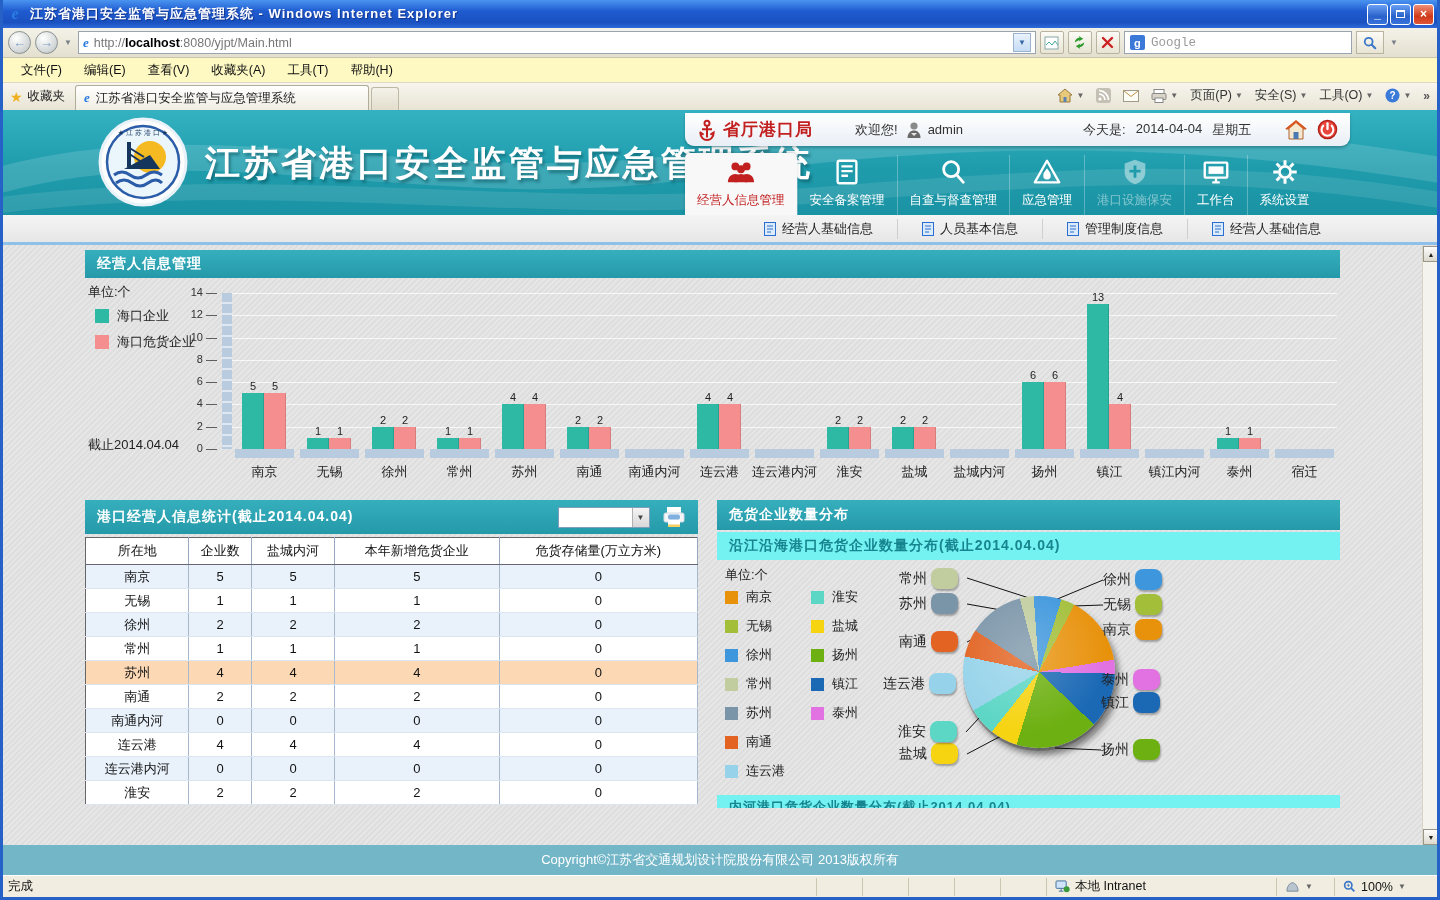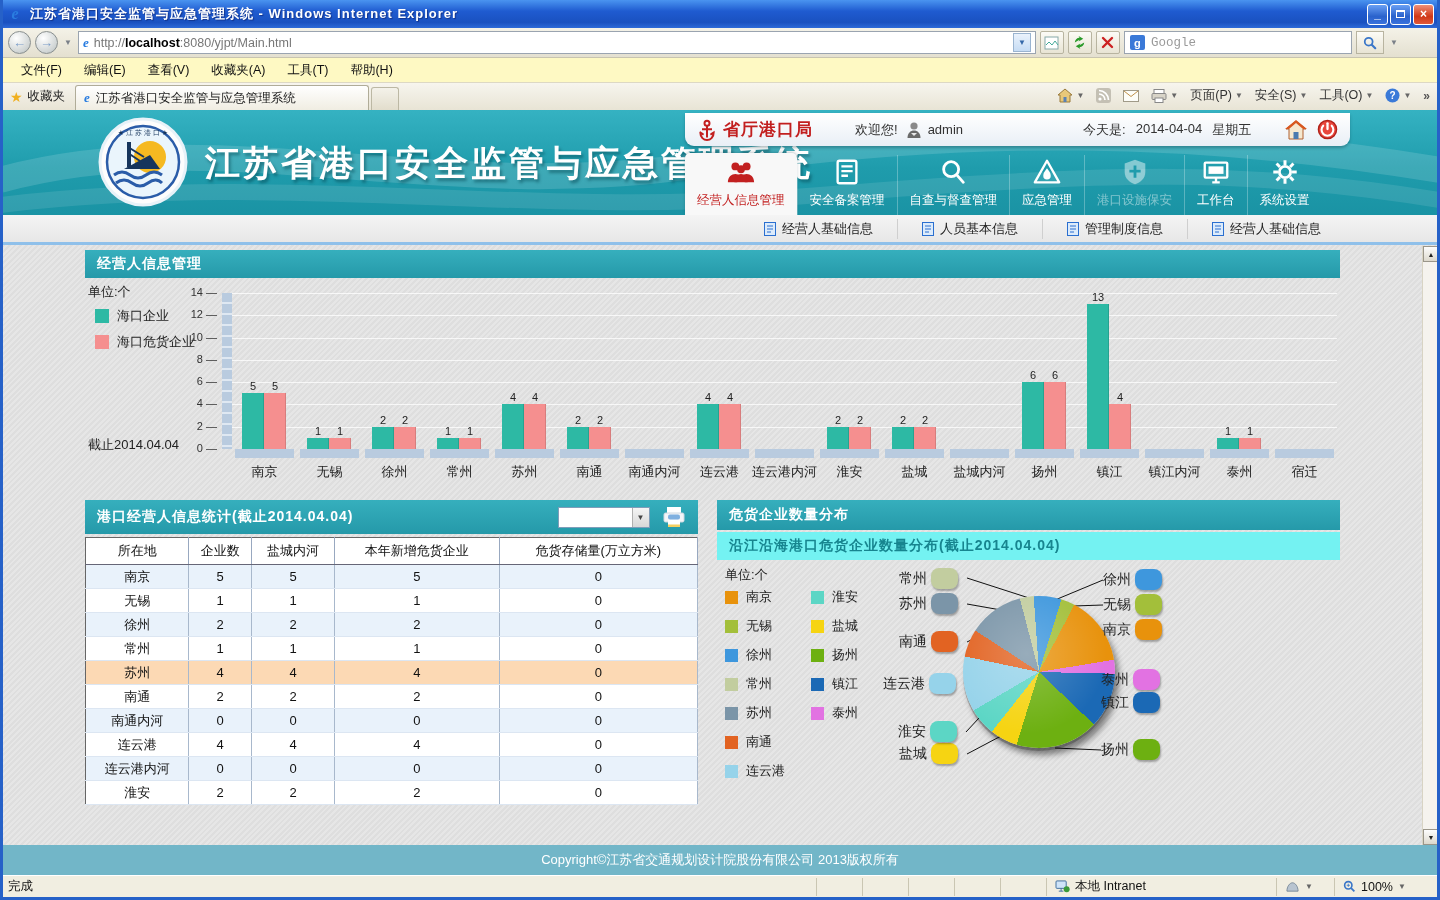--- a/index.html
+++ b/index.html
@@ -791,20 +791,21 @@
               <div class="callout" style="right: 382px; top: 33px;">
                 <span>苏州</span>
                 <span class="co-chip" style="background: rgb(123, 149, 168);"></span>
               </div>
               <div class="callout" style="right: 382px; top: 8px;">
                 <span>常州</span>
                 <span class="co-chip" style="background: rgb(194, 205, 159);"></span>
               </div>
             </div>
         </div>
+        <div id="pie-bottom">内河港口危货企业数量分布(截止2014.04.04)</div>
       </div>
     </div>
   </div>
 </div>
 
 <div class="band" id="footer">
     <span>Copyright©江苏省交通规划设计院股份有限公司 2013版权所有</span>
   </div>
 
 <div class="band" id="statusbar">

